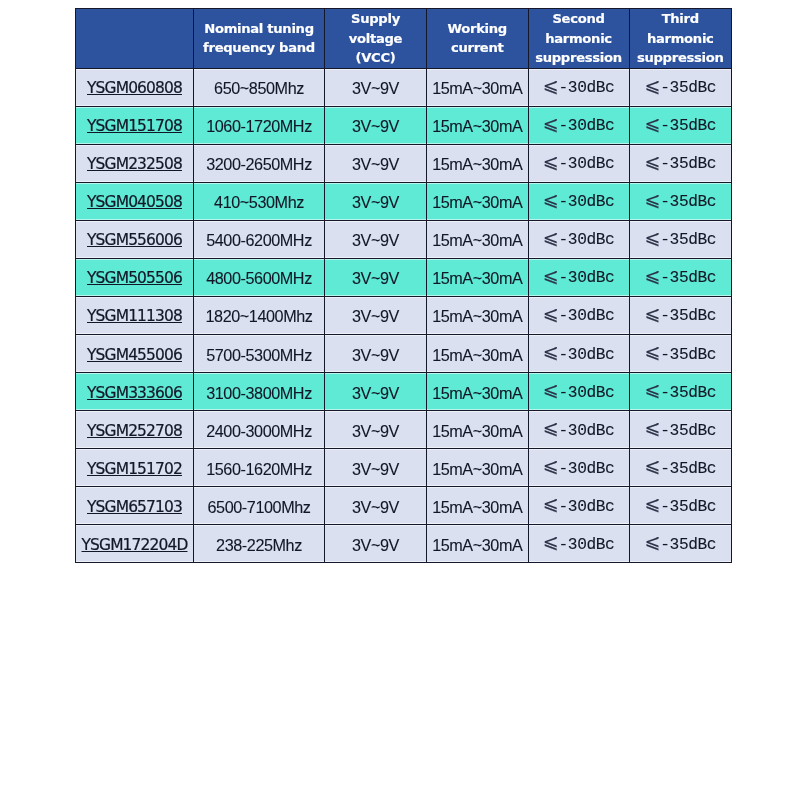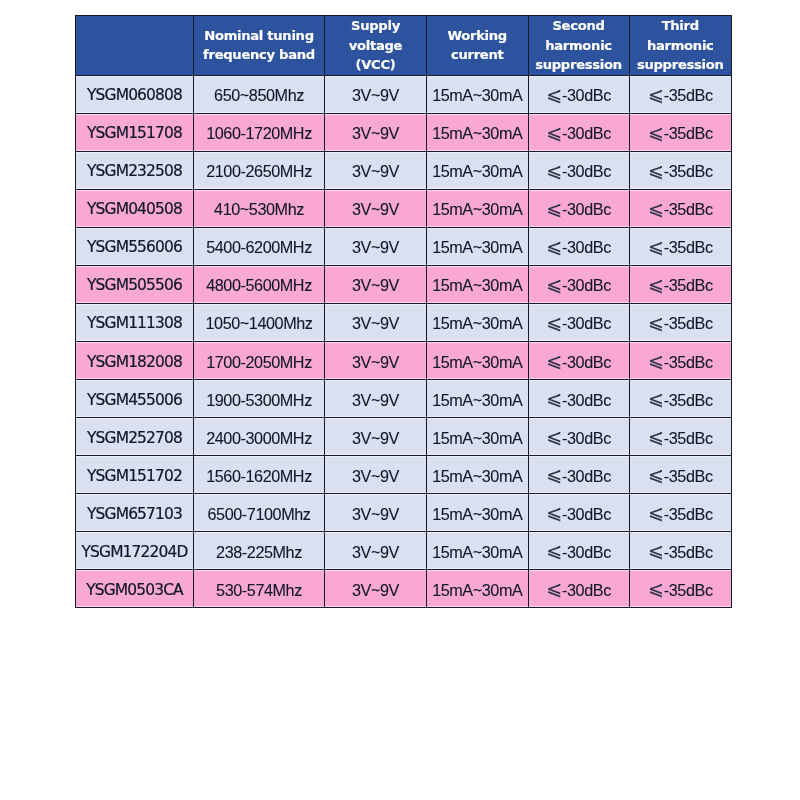--- a/index.html
+++ b/index.html
@@ -16,21 +16,21 @@
   }
   #sheet {
     position: absolute;
     left: 0; top: 0;
     width: 800px; height: 800px;
     background: #ffffff;
   }
   table.spec {
     position: absolute;
     left: 75px;
-    top: 15px;
+    top: 8px;
     border-collapse: collapse;
     table-layout: fixed;
     width: 656px;
   }
   table.spec td, table.spec th {
     border: 1.55px solid #15182b;
     padding: 0;
     text-align: center;
     vertical-align: middle;
   }
@@ -49,35 +49,36 @@
   table.spec tbody td {
     box-sizing: border-box;
     height: 38.05px;
     color: #121728;
     line-height: 16px;
     padding: 1.8px 0 0 0;
     box-shadow: inset 0 1px 0 rgba(255,255,255,0.55),
                 inset 0 -1px 0 rgba(255,255,255,0.55);
   }
   tr.light td { background: #dbe0f0; }
-  tr.dark  td { background: #f9a8d4; }
+  tr.dark  td { background: #5eead4; }
 
   td.c-model {
     font-family: "DejaVu Sans", sans-serif;
     -webkit-text-stroke: 0.22px currentColor;
     font-size: 15.45px;
     letter-spacing: -0.85px;
+    text-decoration: underline;
   }
   td.c-band, td.c-voltage, td.c-current, td.c-second, td.c-third {
     font-family: "Liberation Sans", sans-serif;
     -webkit-text-stroke: 0.1px currentColor;
     font-size: 16.2px;
     letter-spacing: -0.42px;
   }
-  td.c-second, td.c-third { line-height: 16px; }
+  td.c-second, td.c-third { line-height: 16px; font-family: Liberation Mono, monospace; }
   td.c-second .le, td.c-third .le {
     font-size: 19.0px;
     line-height: 0;
     letter-spacing: -1.35px;
     margin-right: 1.3px;
     position: relative;
     top: -0.6px;
     color: #2c3348;
   }
   col.w-model   { width: 118px; }
@@ -122,21 +123,21 @@
       <tr class="dark">
         <td class="c-model">YSGM151708</td>
         <td class="c-band">1060-1720MHz</td>
         <td class="c-voltage">3V~9V</td>
         <td class="c-current">15mA~30mA</td>
         <td class="c-second"><span class="le">⩽</span><span class="val">-30dBc</span></td>
         <td class="c-third"><span class="le">⩽</span><span class="val">-35dBc</span></td>
       </tr>
       <tr class="light">
         <td class="c-model">YSGM232508</td>
-        <td class="c-band">2100-2650MHz</td>
+        <td class="c-band">3200-2650MHz</td>
         <td class="c-voltage">3V~9V</td>
         <td class="c-current">15mA~30mA</td>
         <td class="c-second"><span class="le">⩽</span><span class="val">-30dBc</span></td>
         <td class="c-third"><span class="le">⩽</span><span class="val">-35dBc</span></td>
       </tr>
       <tr class="dark">
         <td class="c-model">YSGM040508</td>
         <td class="c-band">410~530Mhz</td>
         <td class="c-voltage">3V~9V</td>
         <td class="c-current">15mA~30mA</td>
@@ -154,37 +155,37 @@
       <tr class="dark">
         <td class="c-model">YSGM505506</td>
         <td class="c-band">4800-5600MHz</td>
         <td class="c-voltage">3V~9V</td>
         <td class="c-current">15mA~30mA</td>
         <td class="c-second"><span class="le">⩽</span><span class="val">-30dBc</span></td>
         <td class="c-third"><span class="le">⩽</span><span class="val">-35dBc</span></td>
       </tr>
       <tr class="light">
         <td class="c-model">YSGM111308</td>
-        <td class="c-band">1050~1400Mhz</td>
-        <td class="c-voltage">3V~9V</td>
-        <td class="c-current">15mA~30mA</td>
-        <td class="c-second"><span class="le">⩽</span><span class="val">-30dBc</span></td>
-        <td class="c-third"><span class="le">⩽</span><span class="val">-35dBc</span></td>
-      </tr>
-      <tr class="dark">
-        <td class="c-model">YSGM182008</td>
-        <td class="c-band">1700-2050MHz</td>
+        <td class="c-band">1820~1400Mhz</td>
         <td class="c-voltage">3V~9V</td>
         <td class="c-current">15mA~30mA</td>
         <td class="c-second"><span class="le">⩽</span><span class="val">-30dBc</span></td>
         <td class="c-third"><span class="le">⩽</span><span class="val">-35dBc</span></td>
       </tr>
       <tr class="light">
         <td class="c-model">YSGM455006</td>
-        <td class="c-band">1900-5300MHz</td>
+        <td class="c-band">5700-5300MHz</td>
+        <td class="c-voltage">3V~9V</td>
+        <td class="c-current">15mA~30mA</td>
+        <td class="c-second"><span class="le">⩽</span><span class="val">-30dBc</span></td>
+        <td class="c-third"><span class="le">⩽</span><span class="val">-35dBc</span></td>
+      </tr>
+      <tr class="dark">
+        <td class="c-model">YSGM333606</td>
+        <td class="c-band">3100-3800MHz</td>
         <td class="c-voltage">3V~9V</td>
         <td class="c-current">15mA~30mA</td>
         <td class="c-second"><span class="le">⩽</span><span class="val">-30dBc</span></td>
         <td class="c-third"><span class="le">⩽</span><span class="val">-35dBc</span></td>
       </tr>
       <tr class="light">
         <td class="c-model">YSGM252708</td>
         <td class="c-band">2400-3000MHz</td>
         <td class="c-voltage">3V~9V</td>
         <td class="c-current">15mA~30mA</td>
@@ -203,28 +204,20 @@
         <td class="c-model">YSGM657103</td>
         <td class="c-band">6500-7100Mhz</td>
         <td class="c-voltage">3V~9V</td>
         <td class="c-current">15mA~30mA</td>
         <td class="c-second"><span class="le">⩽</span><span class="val">-30dBc</span></td>
         <td class="c-third"><span class="le">⩽</span><span class="val">-35dBc</span></td>
       </tr>
       <tr class="light">
         <td class="c-model">YSGM172204D</td>
         <td class="c-band">238-225Mhz</td>
-        <td class="c-voltage">3V~9V</td>
-        <td class="c-current">15mA~30mA</td>
-        <td class="c-second"><span class="le">⩽</span><span class="val">-30dBc</span></td>
-        <td class="c-third"><span class="le">⩽</span><span class="val">-35dBc</span></td>
-      </tr>
-      <tr class="dark">
-        <td class="c-model">YSGM0503CA</td>
-        <td class="c-band">530-574Mhz</td>
         <td class="c-voltage">3V~9V</td>
         <td class="c-current">15mA~30mA</td>
         <td class="c-second"><span class="le">⩽</span><span class="val">-30dBc</span></td>
         <td class="c-third"><span class="le">⩽</span><span class="val">-35dBc</span></td>
       </tr>
     </tbody>
   </table>
 </div>
 
 </body></html>

